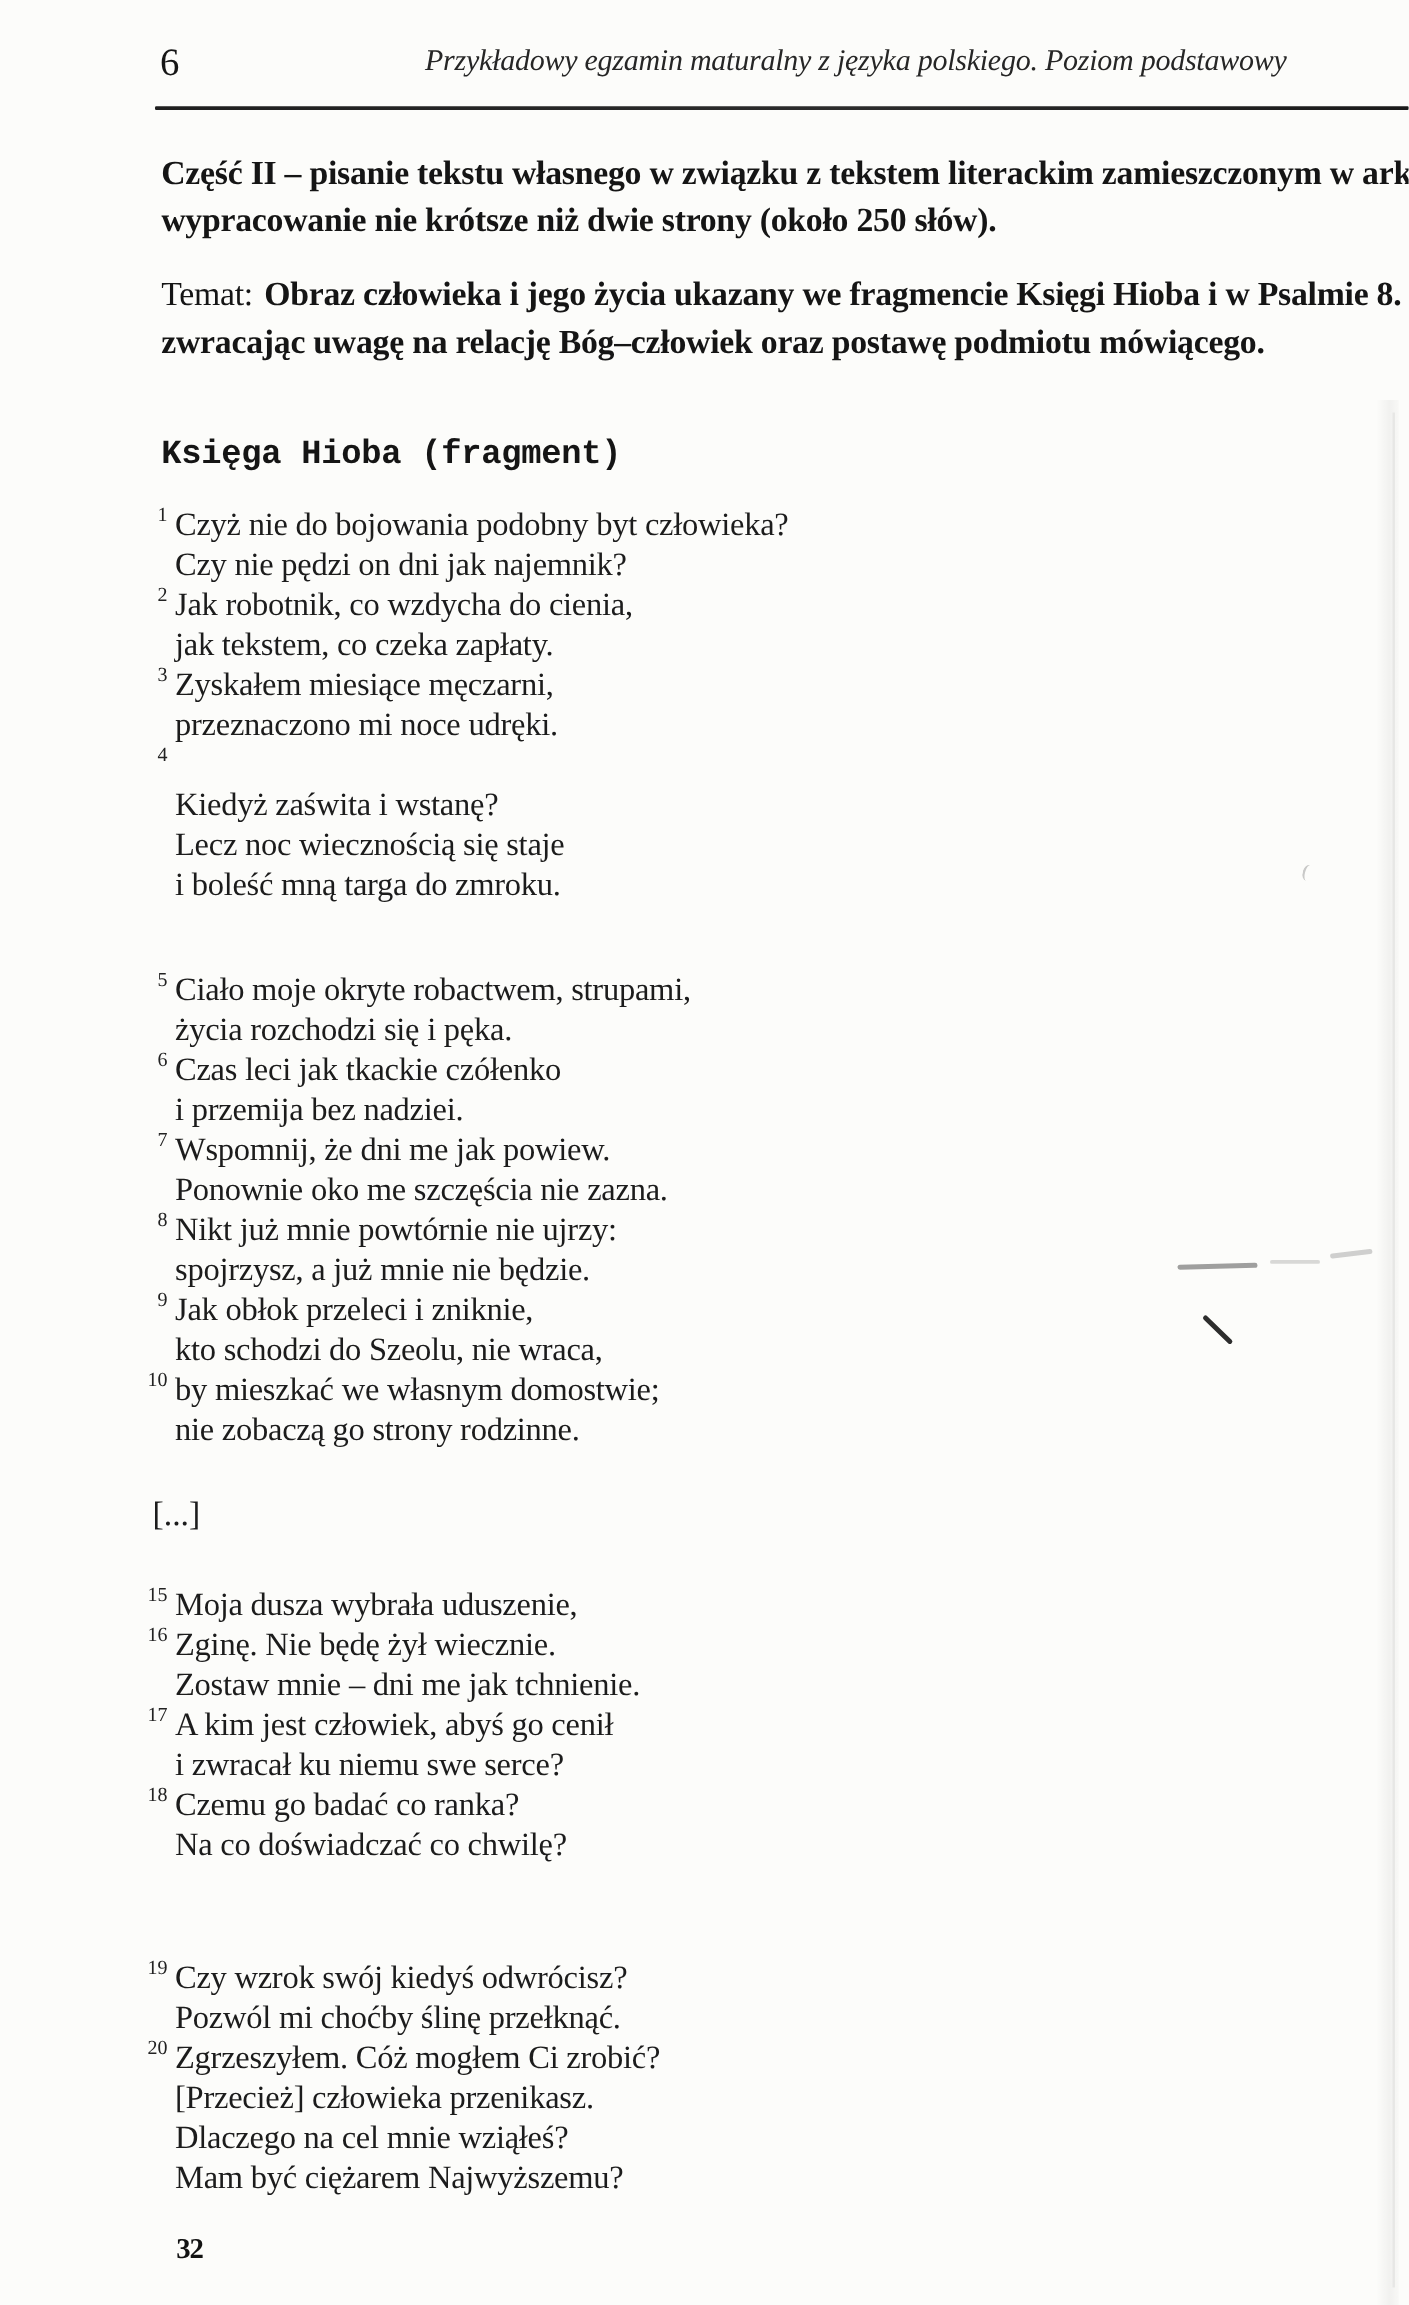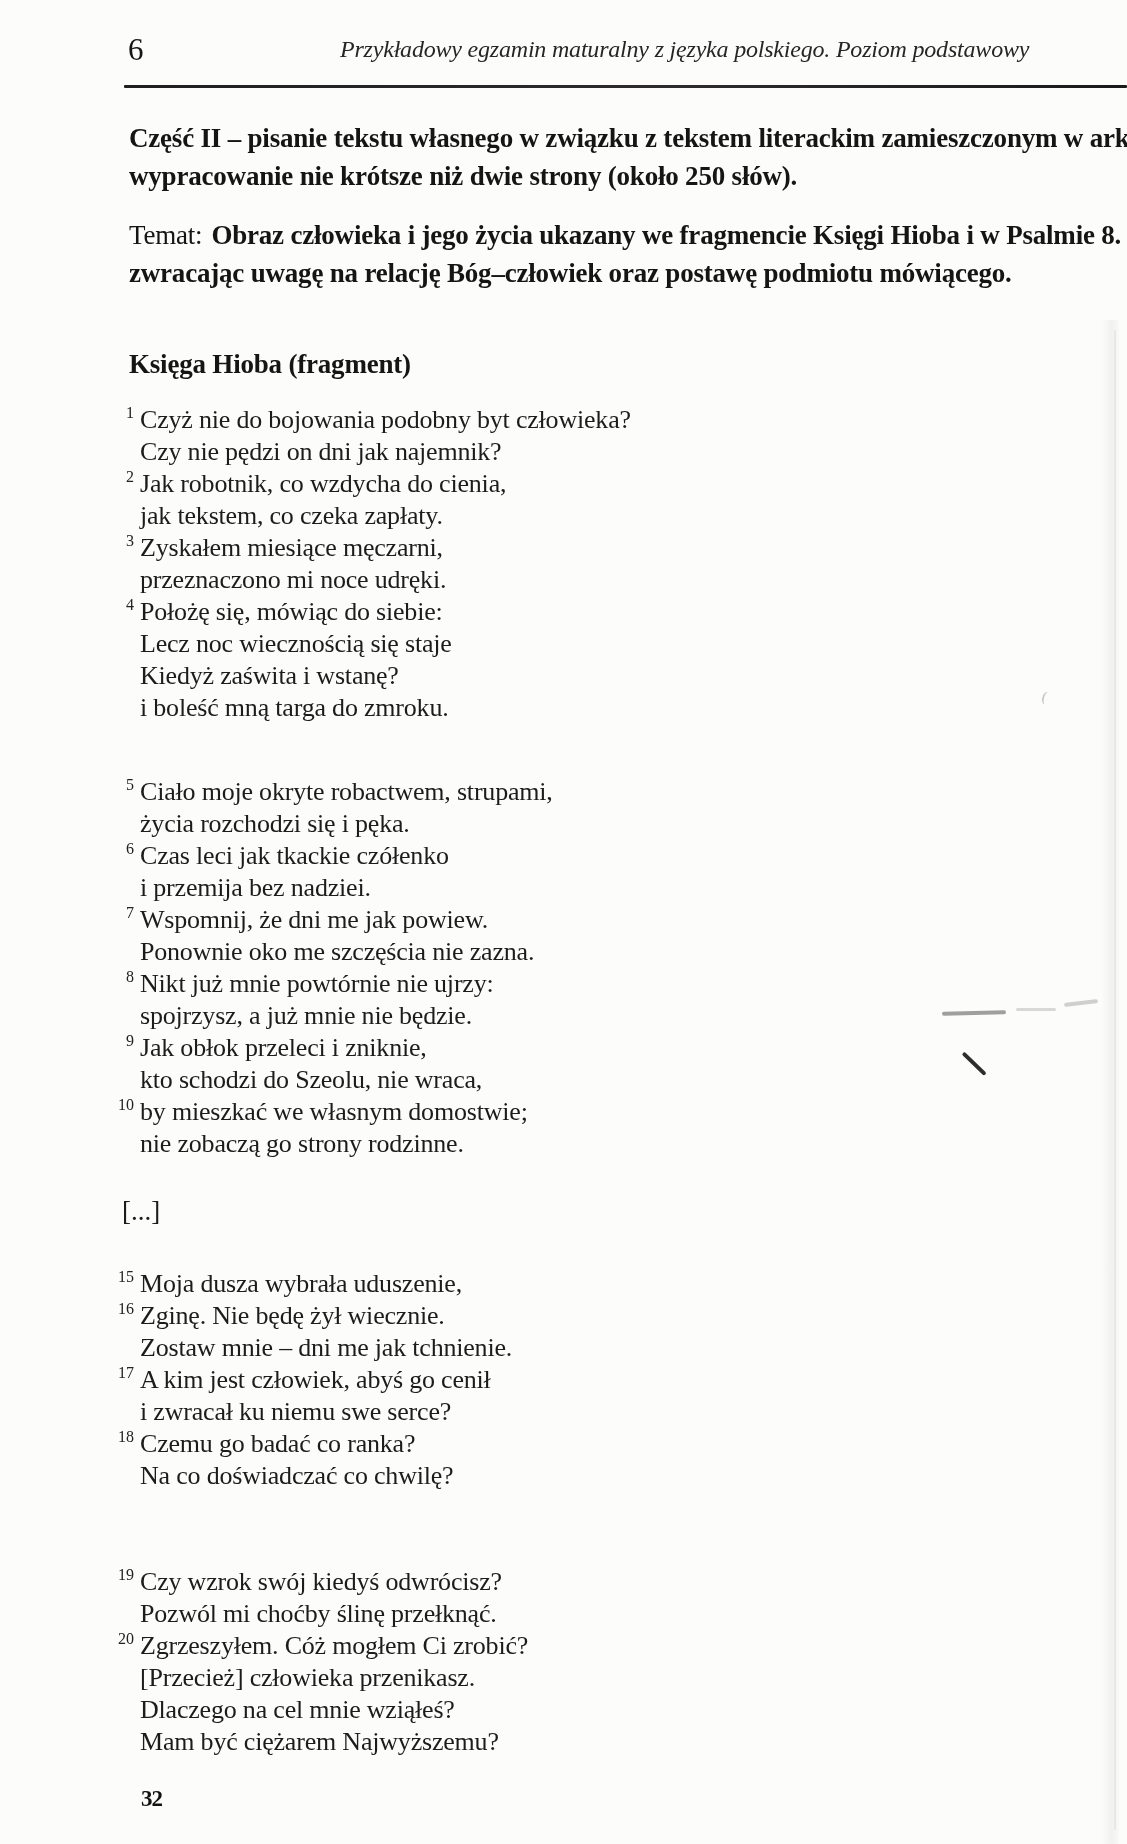--- a/index.html
+++ b/index.html
@@ -26,21 +26,21 @@
           font-size: 27px; line-height: 38px; letter-spacing: -0.2px; }
   .para .ln { white-space: nowrap; height: 38px; }
   #assignment-intro { top: 119px; font-weight: bold; color: #151515; }
   #topic            { top: 216px; color: #151515; }
   #topic .topic-label { font-weight: normal; }
   #topic .topic-rest  { font-weight: bold; margin-left: 9px; }
   #topic .ln2         { font-weight: bold; }
 
   
   #text-heading { left: 129px; top: 349px; font-size: 27px; font-weight: bold;
-                  color: #151515; letter-spacing: -0.2px; }
+                  color: #151515; letter-spacing: -0.2px; font-family: Liberation Mono, monospace; }
 
   
   .stanza { position: absolute; left: 76px; }
   .poem-line { position: relative; height: 32px; padding-left: 64px;
                font-size: 26px; line-height: 32px; white-space: nowrap;
                letter-spacing: -0.2px; color: #1c1c1c; }
   .vnum { position: absolute; left: 0; top: 0; width: 58px; text-align: right;
           font-size: 16px; line-height: 32px; transform: translateY(-7px);
           letter-spacing: 0; color: #222; }
   #stanza-0 { top: 404px; }
@@ -92,23 +92,23 @@
 
 <div class="abs" id="text-heading">Księga Hioba (fragment)</div>
 
 <div class="stanza" id="stanza-0">
     <div class="poem-line"><span class="vnum">1</span><span class="vtext">Czyż nie do bojowania podobny byt człowieka?</span></div>
     <div class="poem-line"><span class="vnum"></span><span class="vtext">Czy nie pędzi on dni jak najemnik?</span></div>
     <div class="poem-line"><span class="vnum">2</span><span class="vtext">Jak robotnik, co wzdycha do cienia,</span></div>
     <div class="poem-line"><span class="vnum"></span><span class="vtext">jak tekstem, co czeka zapłaty.</span></div>
     <div class="poem-line"><span class="vnum">3</span><span class="vtext">Zyskałem miesiące męczarni,</span></div>
     <div class="poem-line"><span class="vnum"></span><span class="vtext">przeznaczono mi noce udręki.</span></div>
-    <div class="poem-line"><span class="vnum">4</span><span class="vtext">Położę się, mówiąc do siebie:</span></div>
+    <div class="poem-line"><span class="vnum">4</span></div>
+    <div class="poem-line"><span class="vnum"></span><span class="vtext">Kiedyż zaświta i wstanę?</span></div>
     <div class="poem-line"><span class="vnum"></span><span class="vtext">Lecz noc wiecznością się staje</span></div>
-    <div class="poem-line"><span class="vnum"></span><span class="vtext">Kiedyż zaświta i wstanę?</span></div>
     <div class="poem-line"><span class="vnum"></span><span class="vtext">i boleść mną targa do zmroku.</span></div>
   </div>
 <div class="stanza" id="stanza-1">
     <div class="poem-line"><span class="vnum">5</span><span class="vtext">Ciało moje okryte robactwem, strupami,</span></div>
     <div class="poem-line"><span class="vnum"></span><span class="vtext">życia rozchodzi się i pęka.</span></div>
     <div class="poem-line"><span class="vnum">6</span><span class="vtext">Czas leci jak tkackie czółenko</span></div>
     <div class="poem-line"><span class="vnum"></span><span class="vtext">i przemija bez nadziei.</span></div>
     <div class="poem-line"><span class="vnum">7</span><span class="vtext">Wspomnij, że dni me jak powiew.</span></div>
     <div class="poem-line"><span class="vnum"></span><span class="vtext">Ponownie oko me szczęścia nie zazna.</span></div>
     <div class="poem-line"><span class="vnum">8</span><span class="vtext">Nikt już mnie powtórnie nie ujrzy:</span></div>

